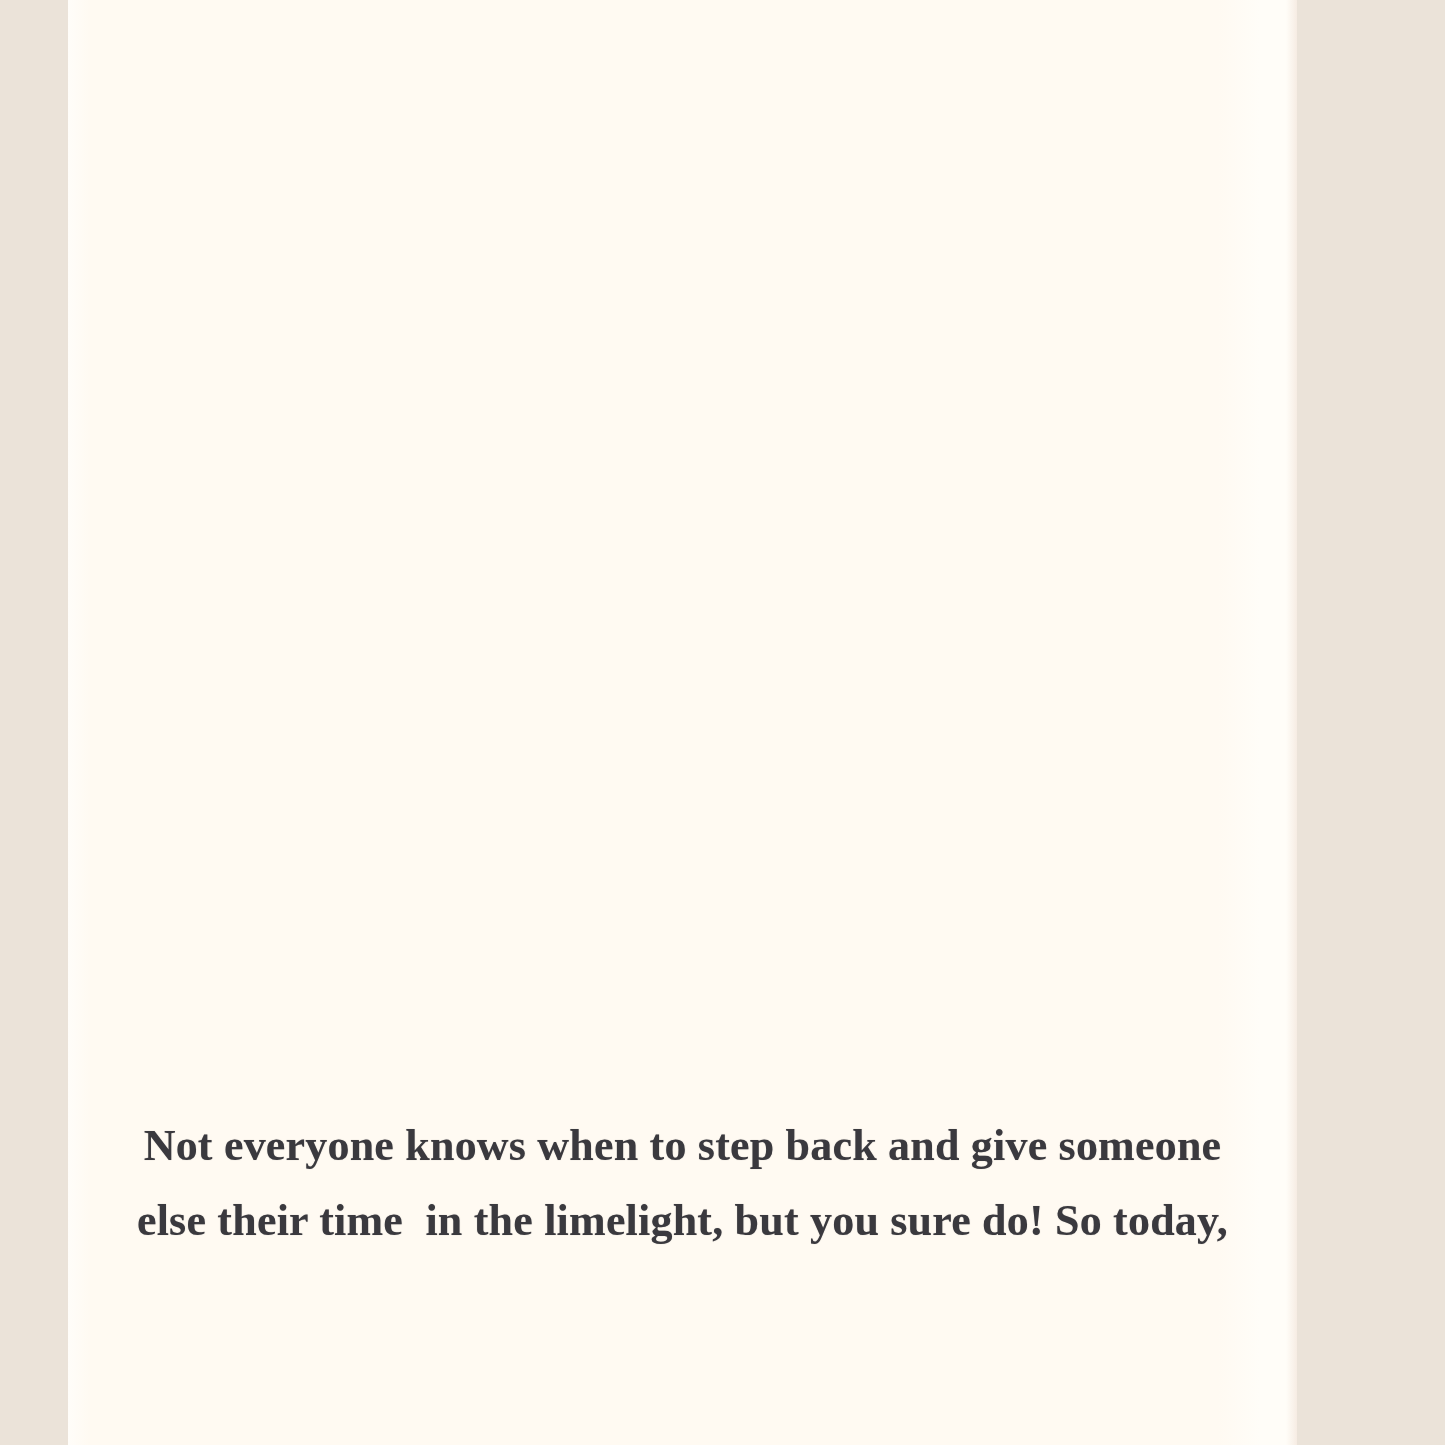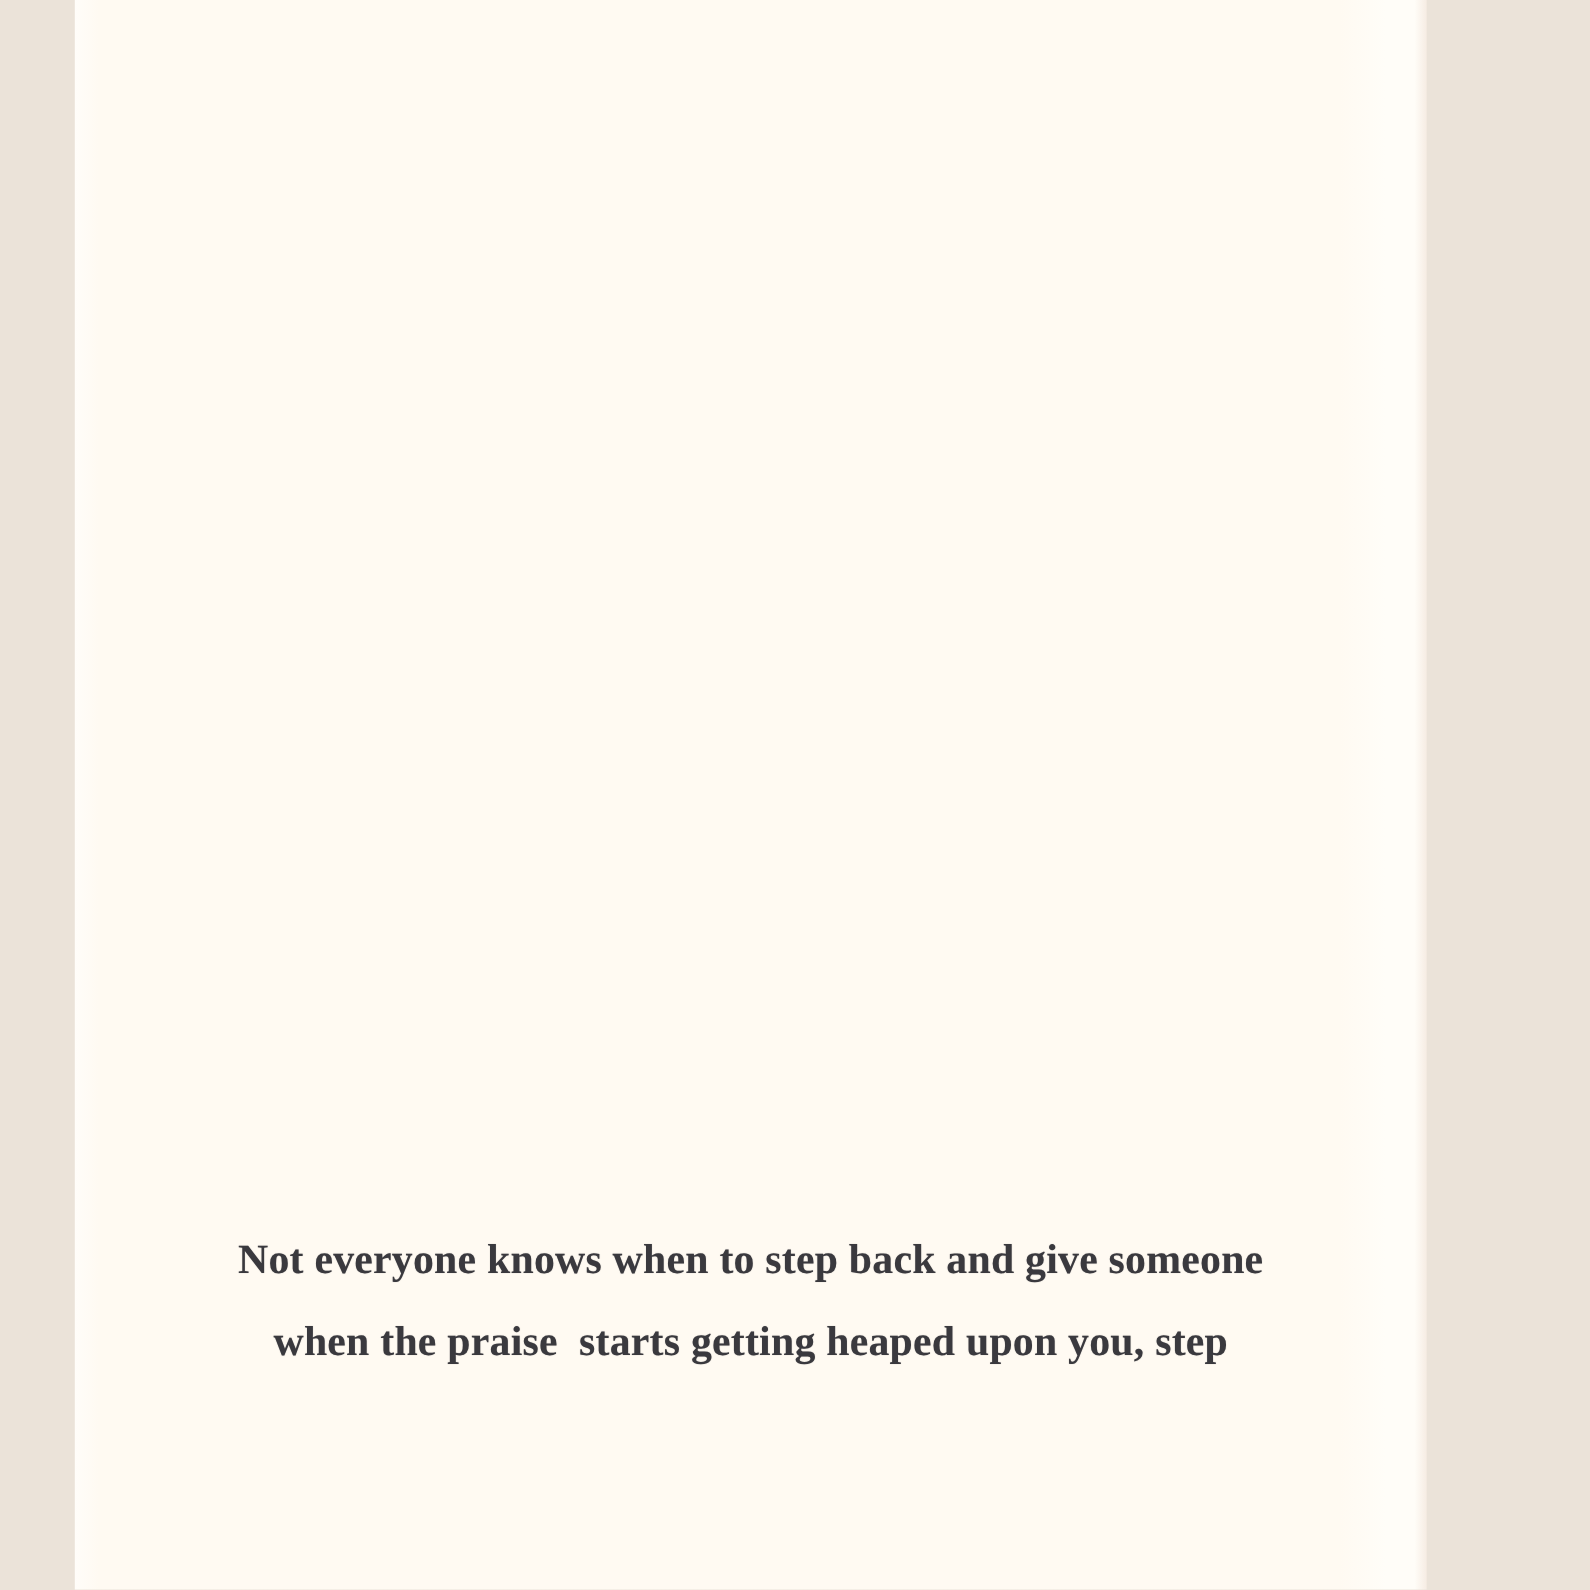--- a/index.html
+++ b/index.html
@@ -38,32 +38,32 @@
   }
   .card-message {
     position: absolute;
     left: 0;
     right: 0;
     top: 1108px;
     text-align: center;
   }
   .card-message .line {
     margin: 0;
-    font-size: 38px;
+    font-size: 44px;
     font-weight: 700;
     line-height: 75px;
     letter-spacing: 0.2px;
     color: #3a393e;
     white-space: pre-wrap; 
     text-shadow: 0 0 1px rgba(58, 57, 62, 0.35); 
   }
 </style>
 </head>
 <body>
 
 <div class="scene">
   <div class="card-page">
     <div class="card-message">
       <p class="line">Not everyone knows when to step back and give someone</p>
-      <p class="line">when the praise  starts getting heaped upon you, step</p>
+      <p class="line">else their time  in the limelight, but you sure do! So today,</p>
     </div>
   </div>
 </div>
 
 </body></html>

